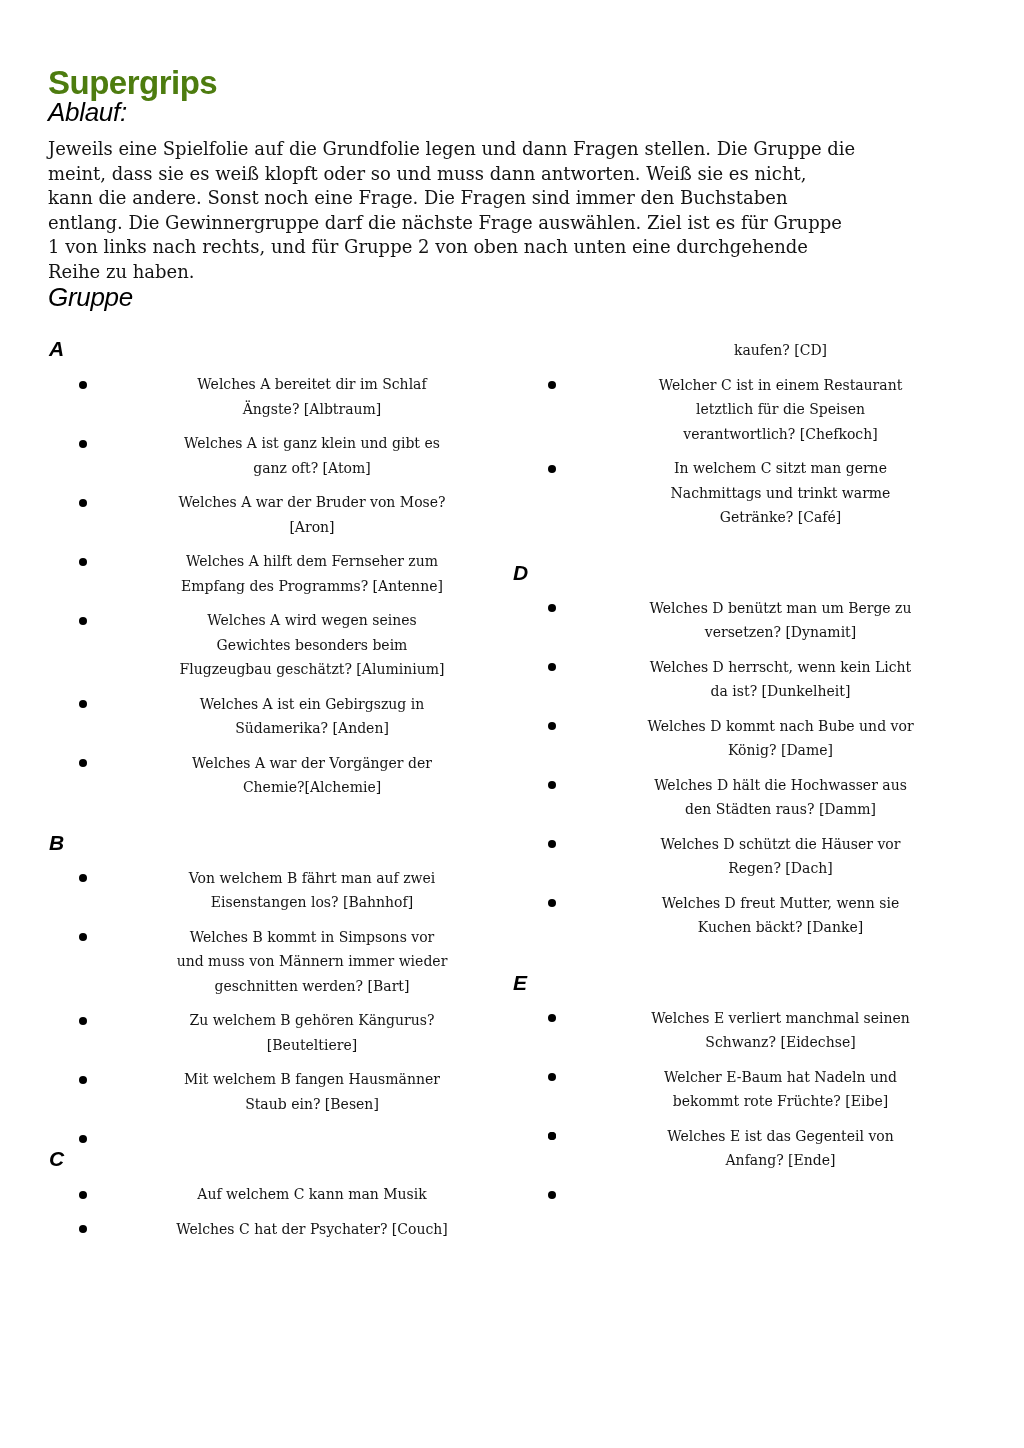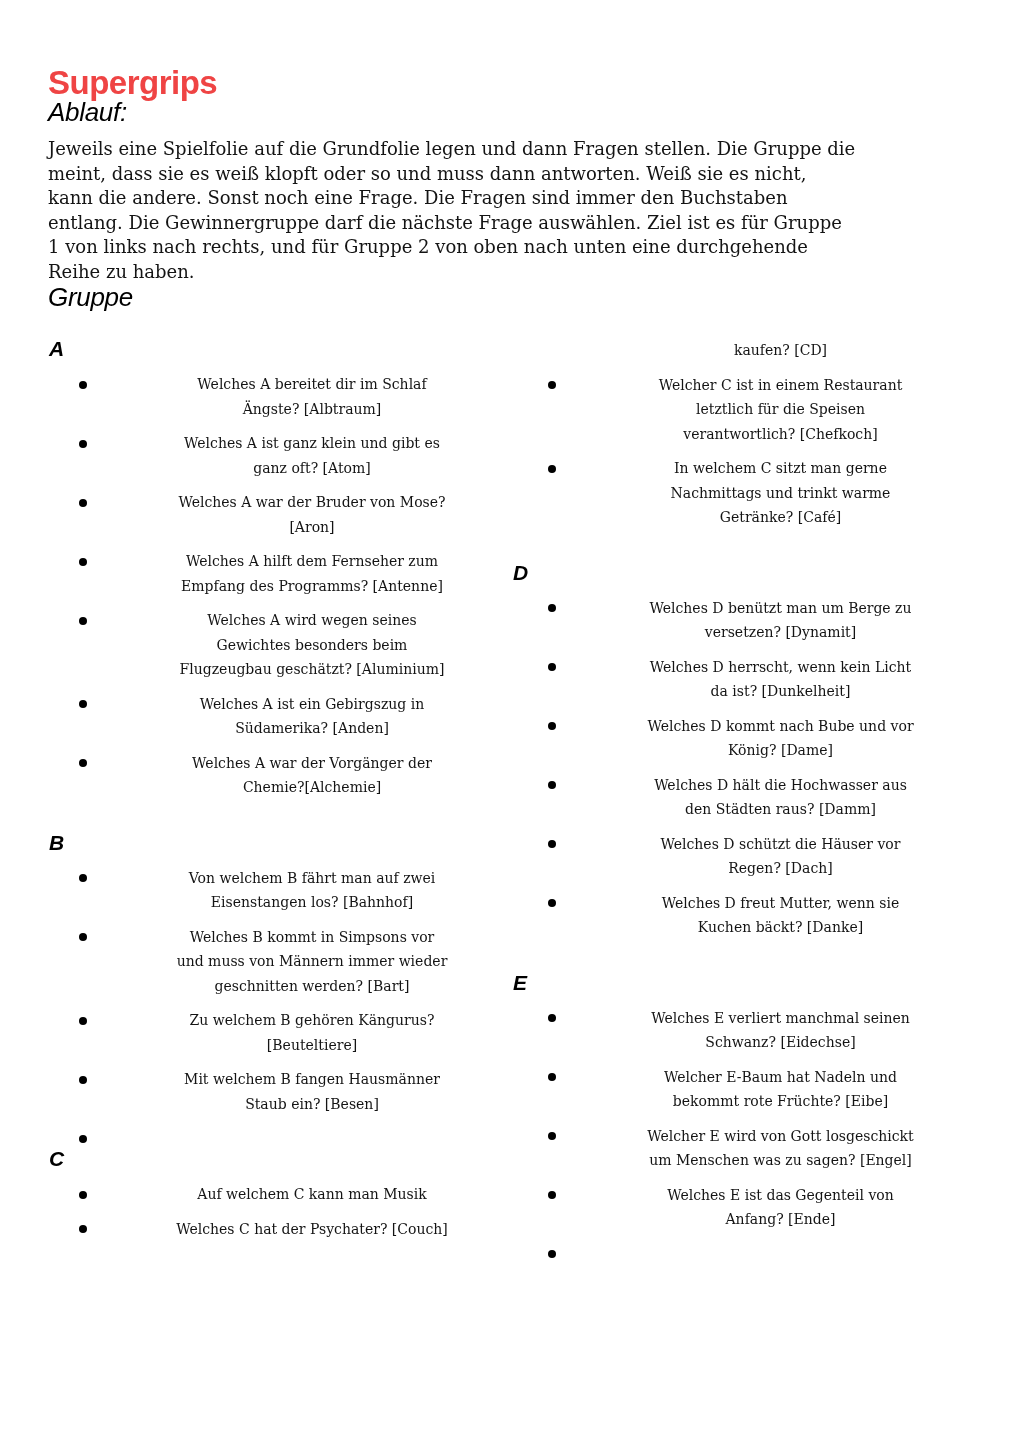--- a/index.html
+++ b/index.html
@@ -14,21 +14,21 @@
     color: #141414;
   }
   .page { padding: 0 30px 0 48px; }
 
   h1.doc-title {
     font-family: "Liberation Sans", "DejaVu Sans", sans-serif;
     font-weight: bold;
     font-size: 33px;
     line-height: 33px;
     letter-spacing: -0.5px;
-    color: #ef4444;
+    color: #4d7c0f;
     margin: 66px 0 0 0;
   }
   h2.sec-heading {
     font-family: "Liberation Sans", "DejaVu Sans", sans-serif;
     font-weight: normal;
     font-style: italic;
     font-size: 26px;
     line-height: 26px;
     letter-spacing: -0.3px;
     color: #000;
@@ -147,20 +147,19 @@
 den Städten raus? [Damm]</span></div>
         <div class="q-item"><span class="dot"></span><span class="txt">Welches D schützt die Häuser vor
 Regen? [Dach]</span></div>
         <div class="q-item"><span class="dot"></span><span class="txt">Welches D freut Mutter, wenn sie
 Kuchen bäckt? [Danke]</span></div>
         <div class="letter">E</div>
         <div class="q-item"><span class="dot"></span><span class="txt">Welches E verliert manchmal seinen
 Schwanz? [Eidechse]</span></div>
         <div class="q-item"><span class="dot"></span><span class="txt">Welcher E-Baum hat Nadeln und
 bekommt rote Früchte? [Eibe]</span></div>
-        <div class="q-item"><span class="dot"></span><span class="txt">Welcher E wird von Gott losgeschickt
-um Menschen was zu sagen? [Engel]</span></div>
+        <div class="q-item"><span class="dot"></span></div>
         <div class="q-item"><span class="dot"></span><span class="txt">Welches E ist das Gegenteil von
 Anfang? [Ende]</span></div>
         <div class="q-item"><span class="dot"></span></div>
       </div>
   </div>
 </div>
 
 </body></html>

